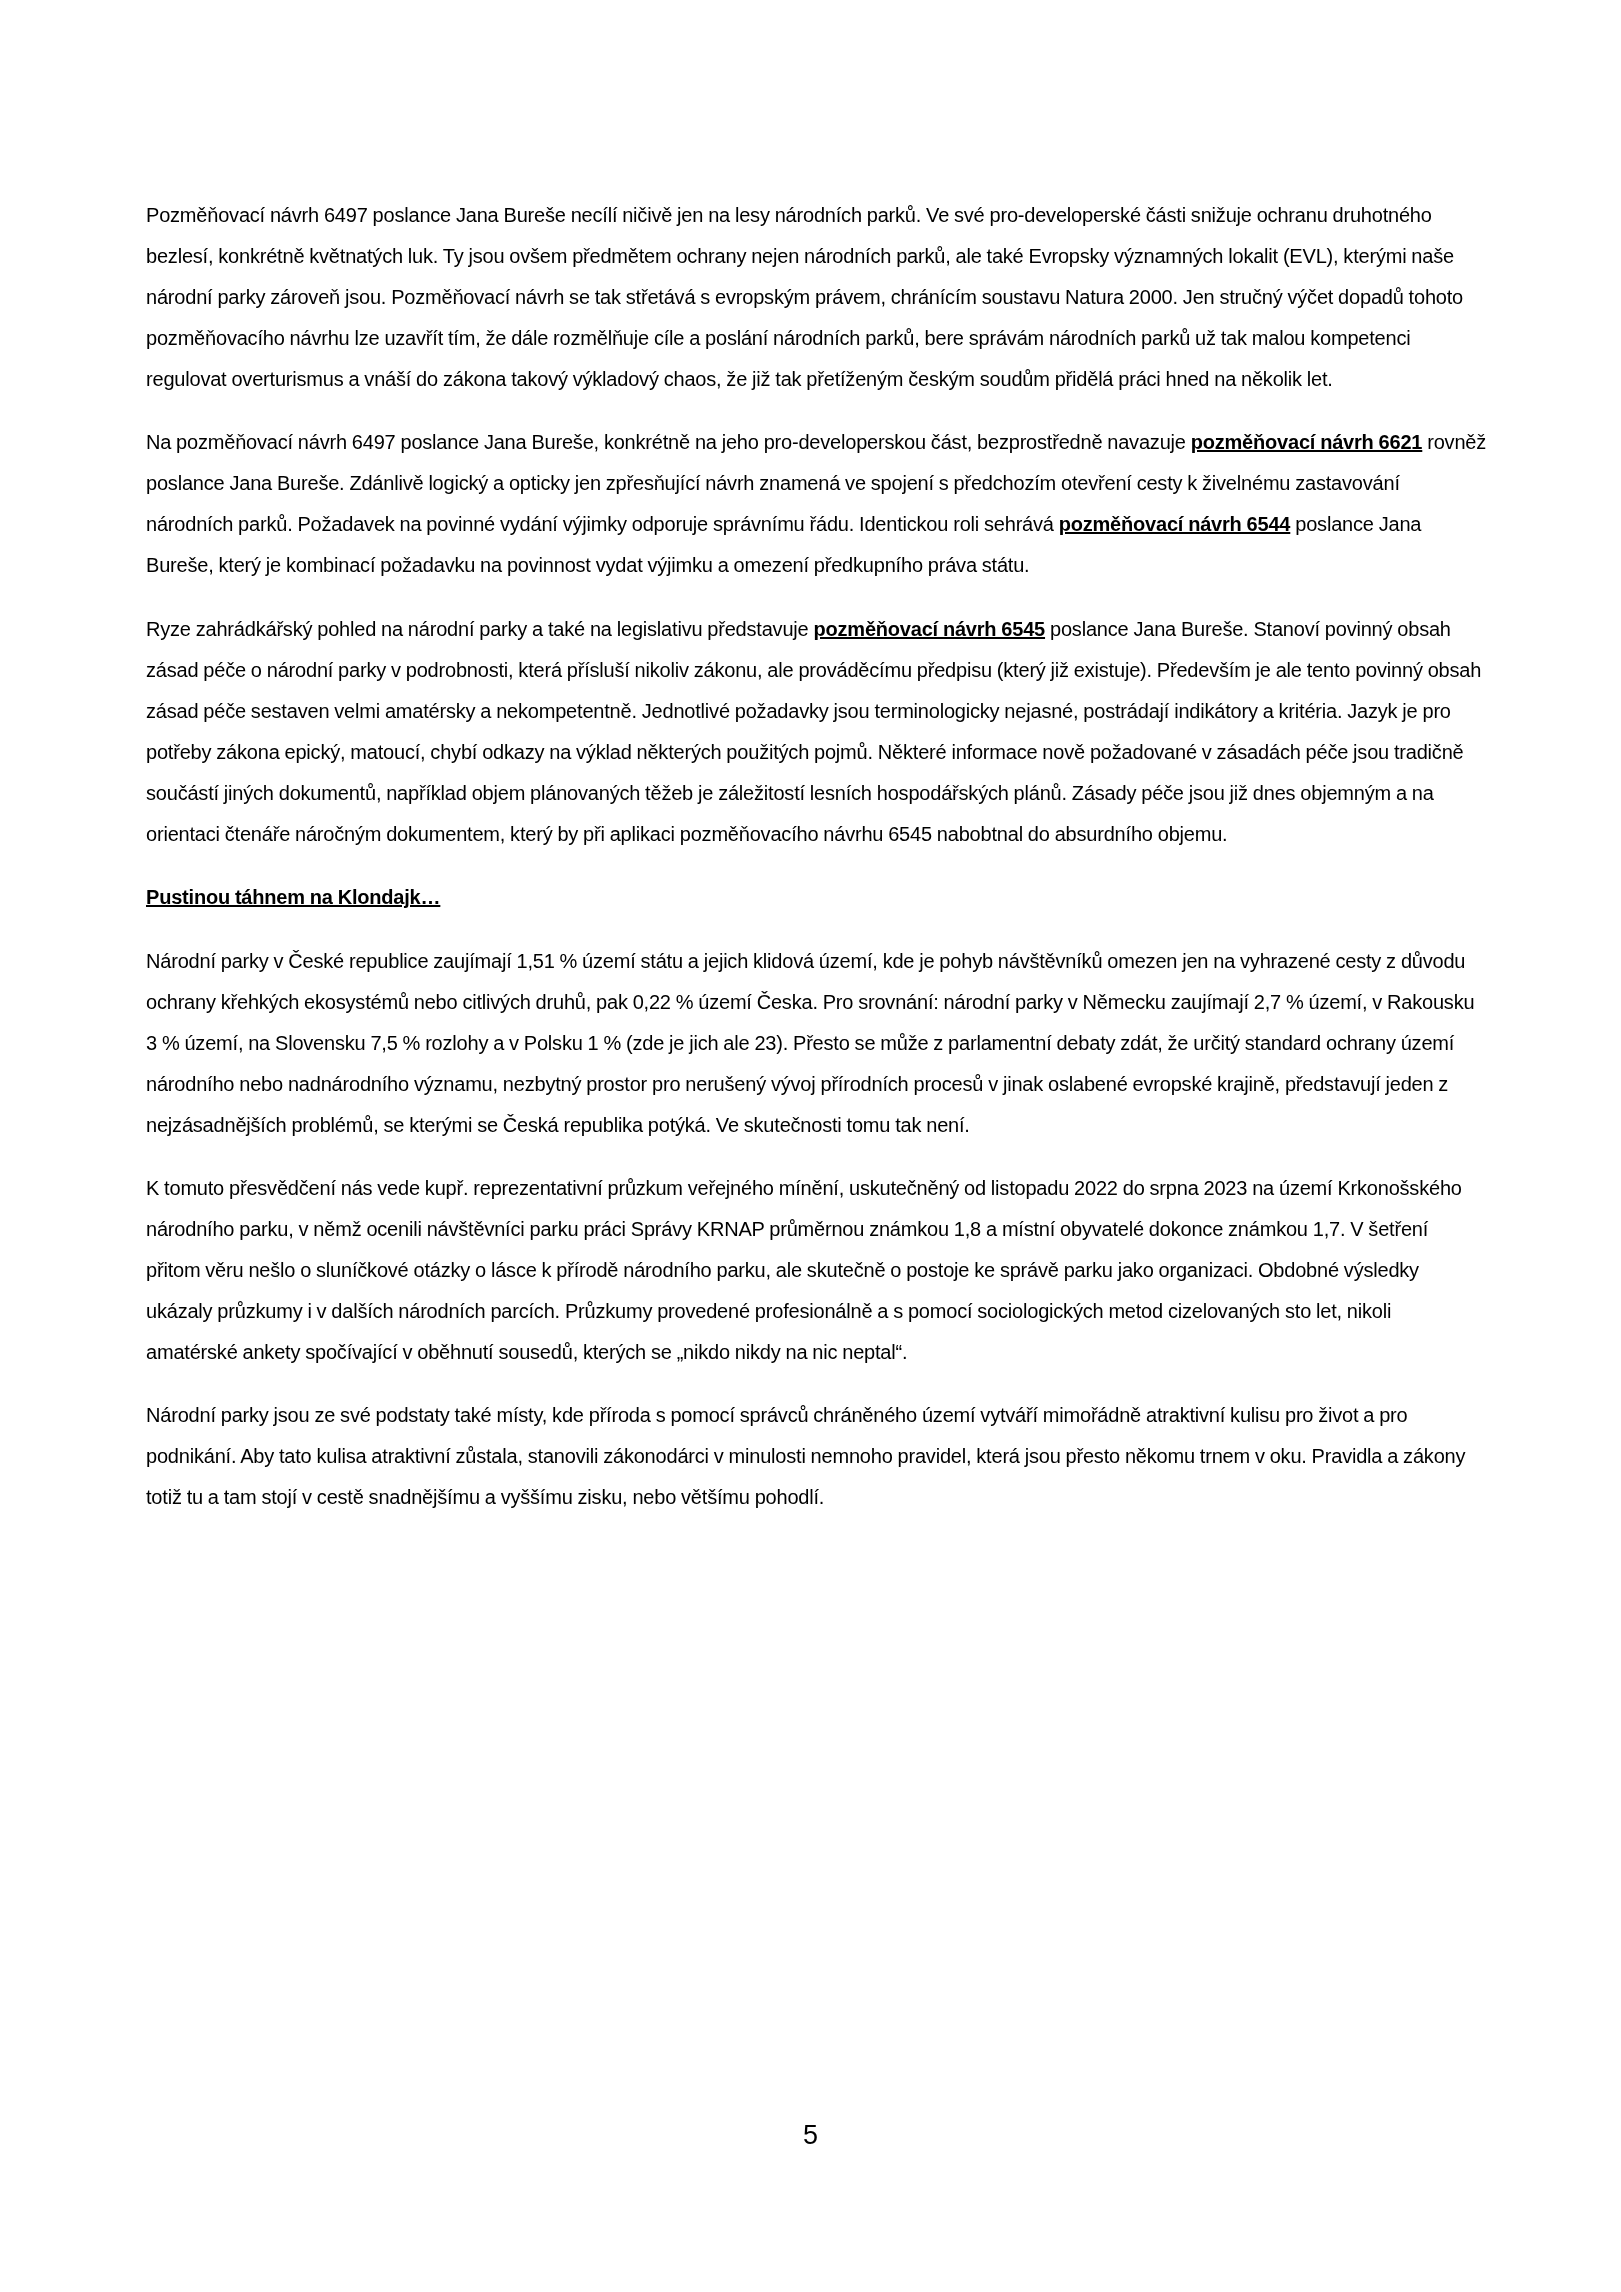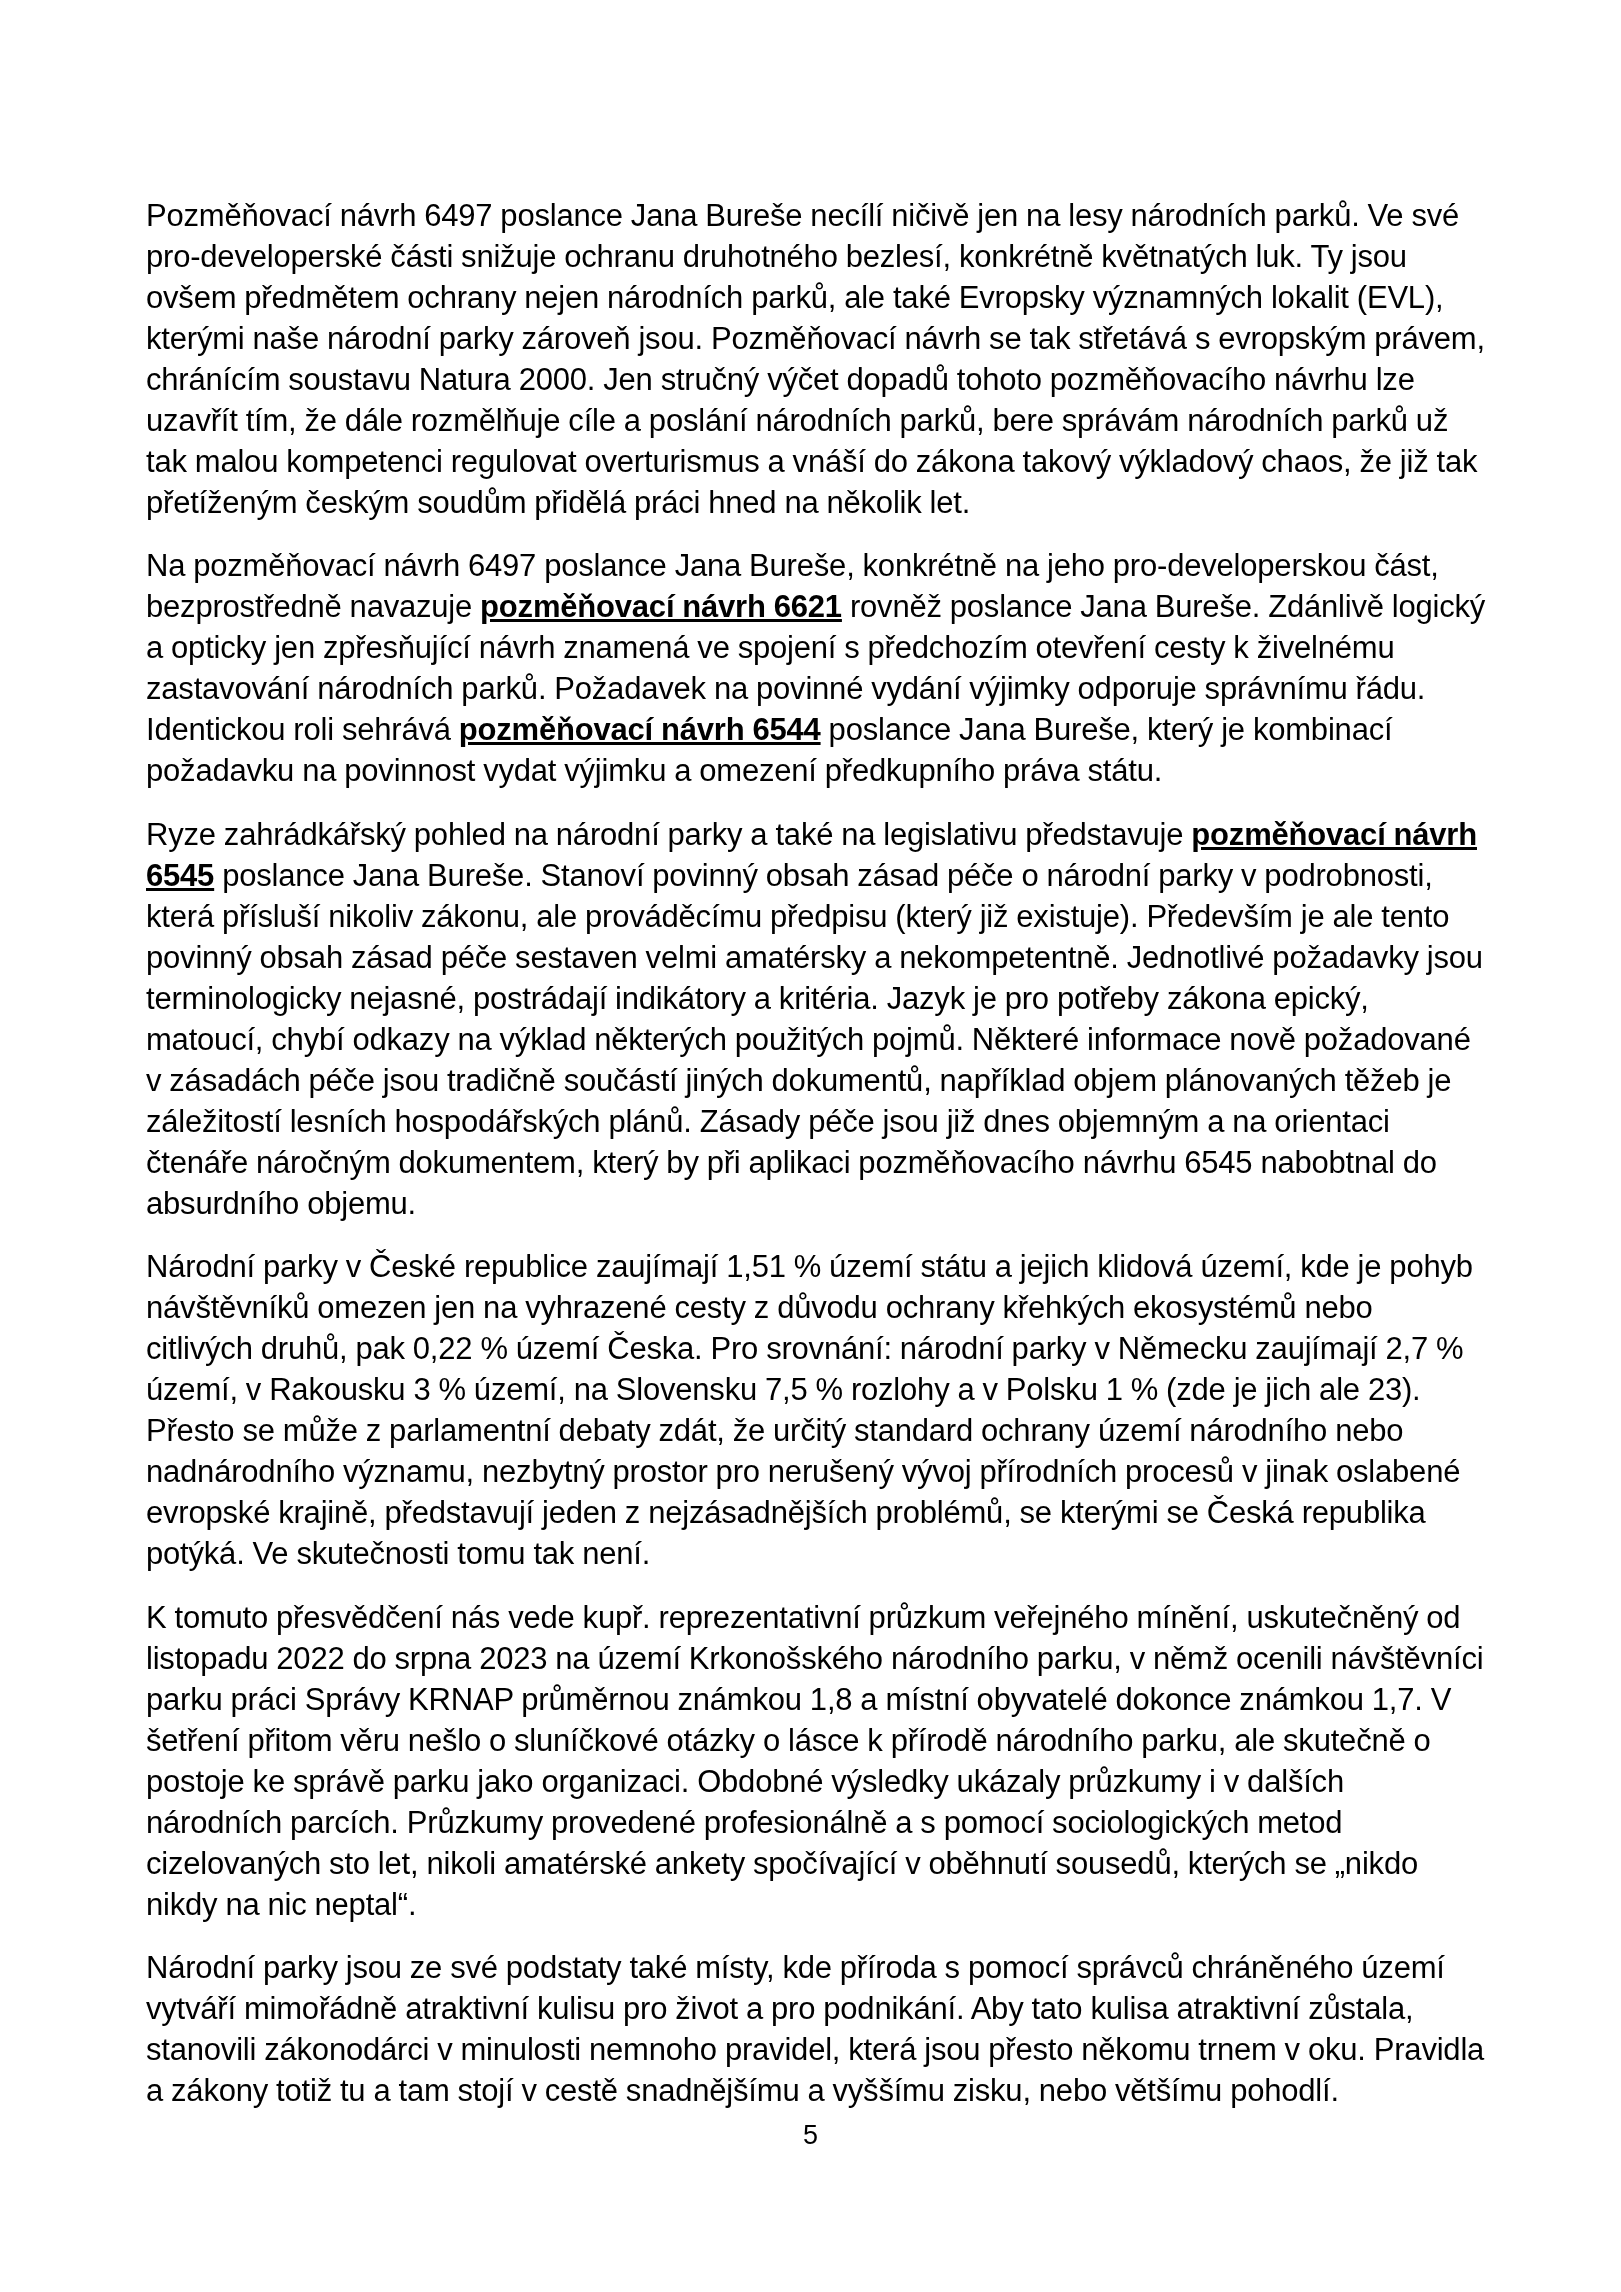--- a/index.html
+++ b/index.html
@@ -17,21 +17,21 @@
     overflow: hidden;
   }
   .content {
     position: absolute;
     left: 146px;
     top: 195px;
     width: 1341px;
   }
   .para {
     margin: 0 0 22.4px 0;
-    font-size: 31px;
+    font-size: 20px;
     line-height: 41px;
     font-weight: 400;
     text-align: left;
     word-spacing: -0.4px;
     letter-spacing: -0.2px;
   }
   .para.heading {
     font-weight: 700;
   }
   .bold {
@@ -49,20 +49,21 @@
   }
 </style>
 </head>
 <body>
 
 <div class="page">
   <div class="content">
       <p class="para"><span>Pozměňovací návrh 6497 poslance Jana Bureše necílí ničivě jen na lesy národních parků. Ve své pro-developerské části snižuje ochranu druhotného bezlesí, konkrétně květnatých luk. Ty jsou ovšem předmětem ochrany nejen národních parků, ale také Evropsky významných lokalit (EVL), kterými naše národní parky zároveň jsou. Pozměňovací návrh se tak střetává s evropským právem, chránícím soustavu Natura 2000. Jen stručný výčet dopadů tohoto pozměňovacího návrhu lze uzavřít tím, že dále rozmělňuje cíle a poslání národních parků, bere správám národních parků už tak malou kompetenci regulovat overturismus a vnáší do zákona takový výkladový chaos, že již tak přetíženým českým soudům přidělá práci hned na několik let.</span></p>
       <p class="para"><span>Na pozměňovací návrh 6497 poslance Jana Bureše, konkrétně na jeho pro-developerskou část, bezprostředně navazuje </span><span class="bold">pozměňovací návrh 6621</span><span> rovněž poslance Jana Bureše. Zdánlivě logický a opticky jen zpřesňující návrh znamená ve spojení s předchozím otevření cesty k živelnému zastavování národních parků. Požadavek na povinné vydání výjimky odporuje správnímu řádu. Identickou roli sehrává </span><span class="bold">pozměňovací návrh 6544</span><span> poslance Jana Bureše, který je kombinací požadavku na povinnost vydat výjimku a omezení předkupního práva státu.</span></p>
       <p class="para"><span>Ryze zahrádkářský pohled na národní parky a také na legislativu představuje </span><span class="bold">pozměňovací návrh 6545</span><span> poslance Jana Bureše. Stanoví povinný obsah zásad péče o národní parky v podrobnosti, která přísluší nikoliv zákonu, ale prováděcímu předpisu (který již existuje). Především je ale tento povinný obsah zásad péče sestaven velmi amatérsky a nekompetentně. Jednotlivé požadavky jsou terminologicky nejasné, postrádají indikátory a kritéria. Jazyk je pro potřeby zákona epický, matoucí, chybí odkazy na výklad některých použitých pojmů. Některé informace nově požadované v zásadách péče jsou tradičně součástí jiných dokumentů, například objem plánovaných těžeb je záležitostí lesních hospodářských plánů. Zásady péče jsou již dnes objemným a na orientaci čtenáře náročným dokumentem, který by při aplikaci pozměňovacího návrhu 6545 nabobtnal do absurdního objemu.</span></p>
+      <p class="para heading"><span class="bold">Pustinou táhnem na Klondajk…</span></p>
       <p class="para"><span>Národní parky v České republice zaujímají 1,51 % území státu a jejich klidová území, kde je pohyb návštěvníků omezen jen na vyhrazené cesty z důvodu ochrany křehkých ekosystémů nebo citlivých druhů, pak 0,22 % území Česka. Pro srovnání: národní parky v Německu zaujímají 2,7 % území, v Rakousku 3 % území, na Slovensku 7,5 % rozlohy a v Polsku 1 % (zde je jich ale 23). Přesto se může z parlamentní debaty zdát, že určitý standard ochrany území národního nebo nadnárodního významu, nezbytný prostor pro nerušený vývoj přírodních procesů v jinak oslabené evropské krajině, představují jeden z nejzásadnějších problémů, se kterými se Česká republika potýká. Ve skutečnosti tomu tak není.</span></p>
       <p class="para"><span>K tomuto přesvědčení nás vede kupř. reprezentativní průzkum veřejného mínění, uskutečněný od listopadu 2022 do srpna 2023 na území Krkonošského národního parku, v němž ocenili návštěvníci parku práci Správy KRNAP průměrnou známkou 1,8 a místní obyvatelé dokonce známkou 1,7. V šetření přitom věru nešlo o sluníčkové otázky o lásce k přírodě národního parku, ale skutečně o postoje ke správě parku jako organizaci. Obdobné výsledky ukázaly průzkumy i v dalších národních parcích. Průzkumy provedené profesionálně a s pomocí sociologických metod cizelovaných sto let, nikoli amatérské ankety spočívající v oběhnutí sousedů, kterých se „nikdo nikdy na nic neptal“.</span></p>
       <p class="para"><span>Národní parky jsou ze své podstaty také místy, kde příroda s pomocí správců chráněného území vytváří mimořádně atraktivní kulisu pro život a pro podnikání. Aby tato kulisa atraktivní zůstala, stanovili zákonodárci v minulosti nemnoho pravidel, která jsou přesto někomu trnem v oku. Pravidla a zákony totiž tu a tam stojí v cestě snadnějšímu a vyššímu zisku, nebo většímu pohodlí.</span></p>
     </div>
   <div class="footer">
     <span>5</span>
   </div>
 </div>
 
 

